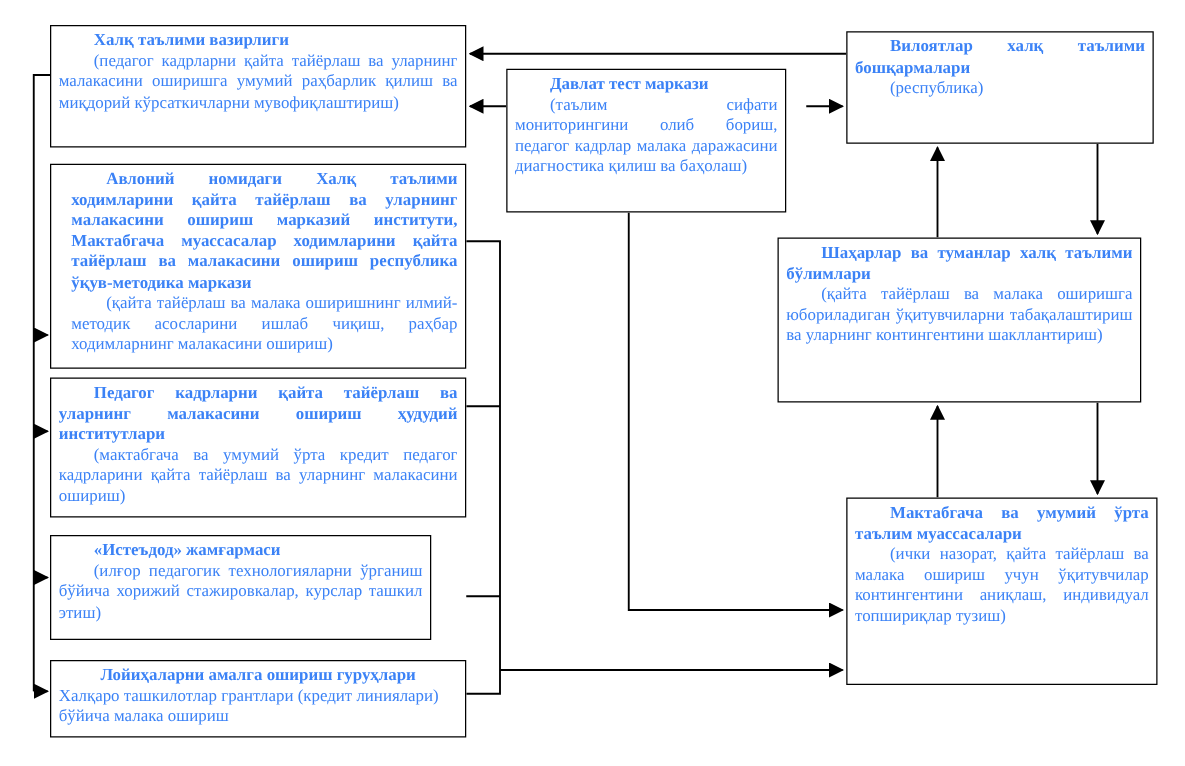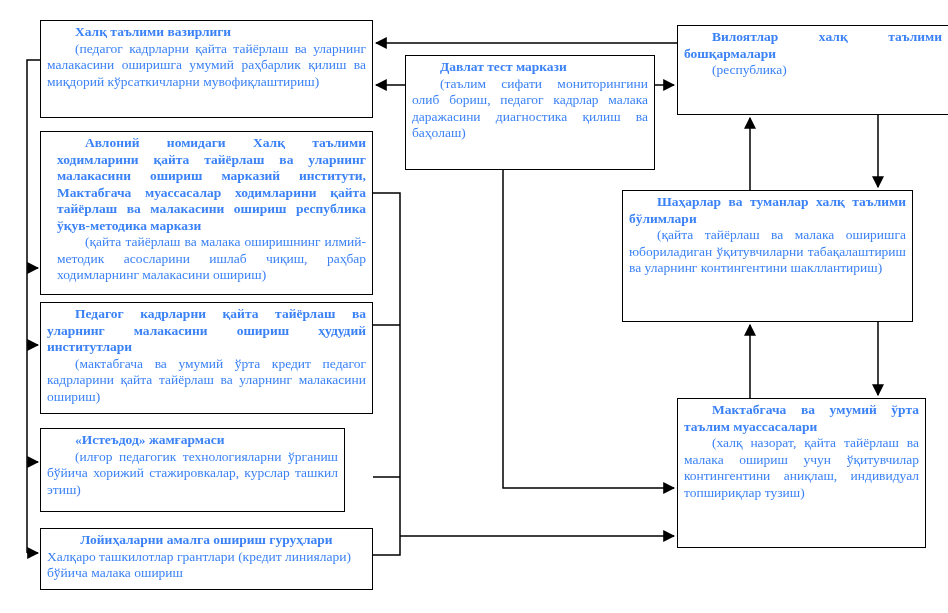--- a/index.html
+++ b/index.html
@@ -48,22 +48,22 @@
   .body-plain {
     text-align: left;
     text-indent: 0;
   }
   
   #node-ministry            { left: 40px;  top: 20px;  width: 333px; height: 98px;  }
   #node-avloniy             { left: 40px;  top: 131px; width: 333px; height: 164px; padding-left: 16px; }
   #node-regional-institutes { left: 40px;  top: 302px; width: 333px; height: 112px; }
   #node-istedod             { left: 40px;  top: 428px; width: 305px; height: 84px;  }
   #node-project-groups      { left: 40px;  top: 528px; width: 333px; height: 62px;  }
-  #node-test-center         { left: 405px; top: 55px;  width: 250px; height: 115px; }
-  #node-regional-departments{ left: 677px; top: 25px;  width: 272px; height: 90px;  }
+  #node-test-center         { left: 405px; top: 55px;  width: 224px; height: 115px; }
+  #node-regional-departments{ left: 677px; top: 25px;  width: 246px; height: 90px;  }
   #node-city-district       { left: 622px; top: 190px; width: 291px; height: 132px; }
   #node-institutions        { left: 677px; top: 398px; width: 249px; height: 150px; }
 </style>
 </head>
 <body>
 
 <div id="canvas">
 
   <svg id="connectors" viewBox="0 0 948 613" xmlns="http://www.w3.org/2000/svg">
     <defs>
@@ -129,16 +129,16 @@
     <p class="body">(республика)</p>
   </div>
 
   <div class="box" id="node-city-district">
     <p class="title">Шаҳарлар ва туманлар халқ таълими бўлимлари</p>
     <p class="body">(қайта тайёрлаш ва малака оширишга юбориладиган ўқитувчиларни табақалаштириш ва уларнинг контингентини шакллантириш)</p>
   </div>
 
   <div class="box" id="node-institutions">
     <p class="title">Мактабгача  ва умумий ўрта таълим муассасалари</p>
-    <p class="body">(халқ назорат, қайта тайёрлаш ва малака ошириш учун ўқитувчилар контингентини аниқлаш, индивидуал топшириқлар тузиш)</p>
+    <p class="body">(ички назорат, қайта тайёрлаш ва малака ошириш учун ўқитувчилар контингентини аниқлаш, индивидуал топшириқлар тузиш)</p>
   </div>
 
 </div>
 
 </body></html>

